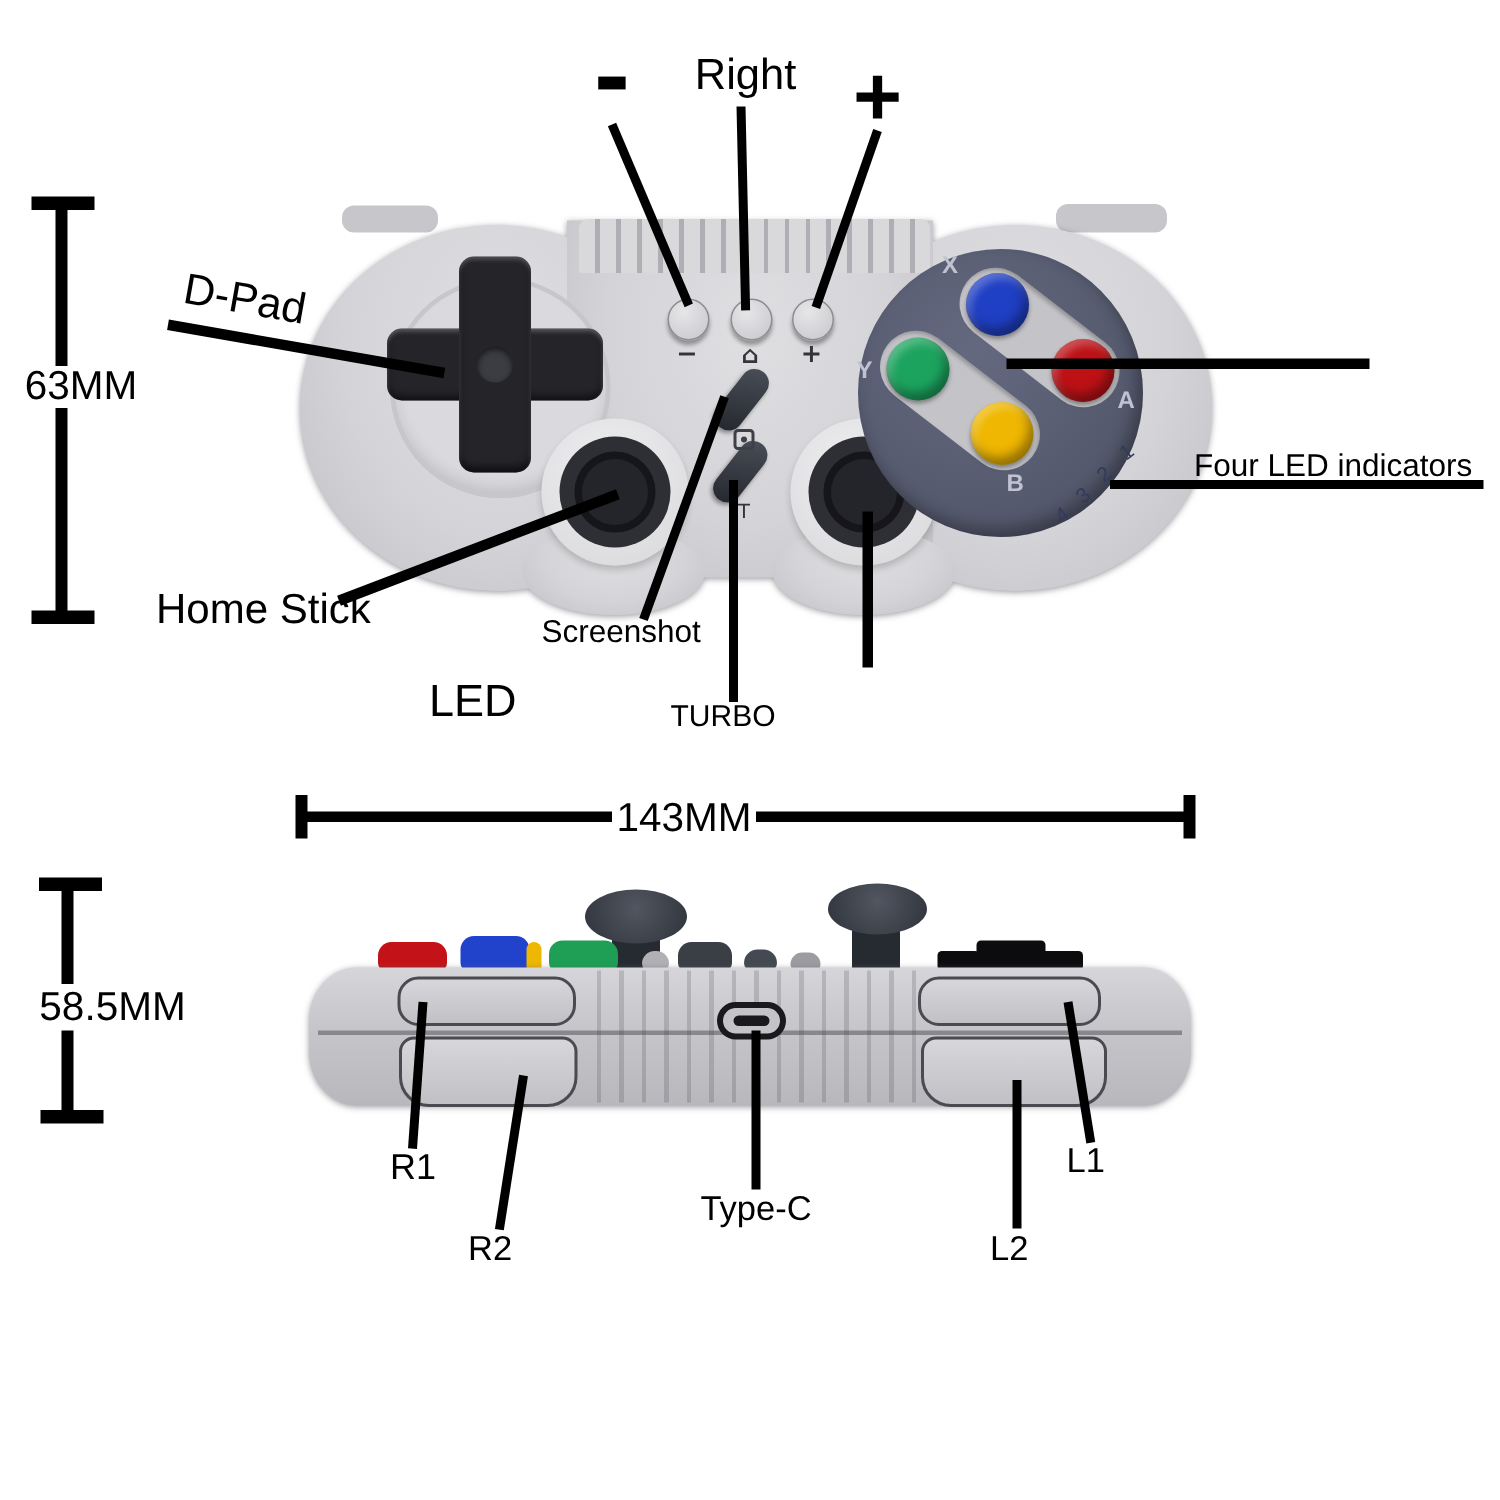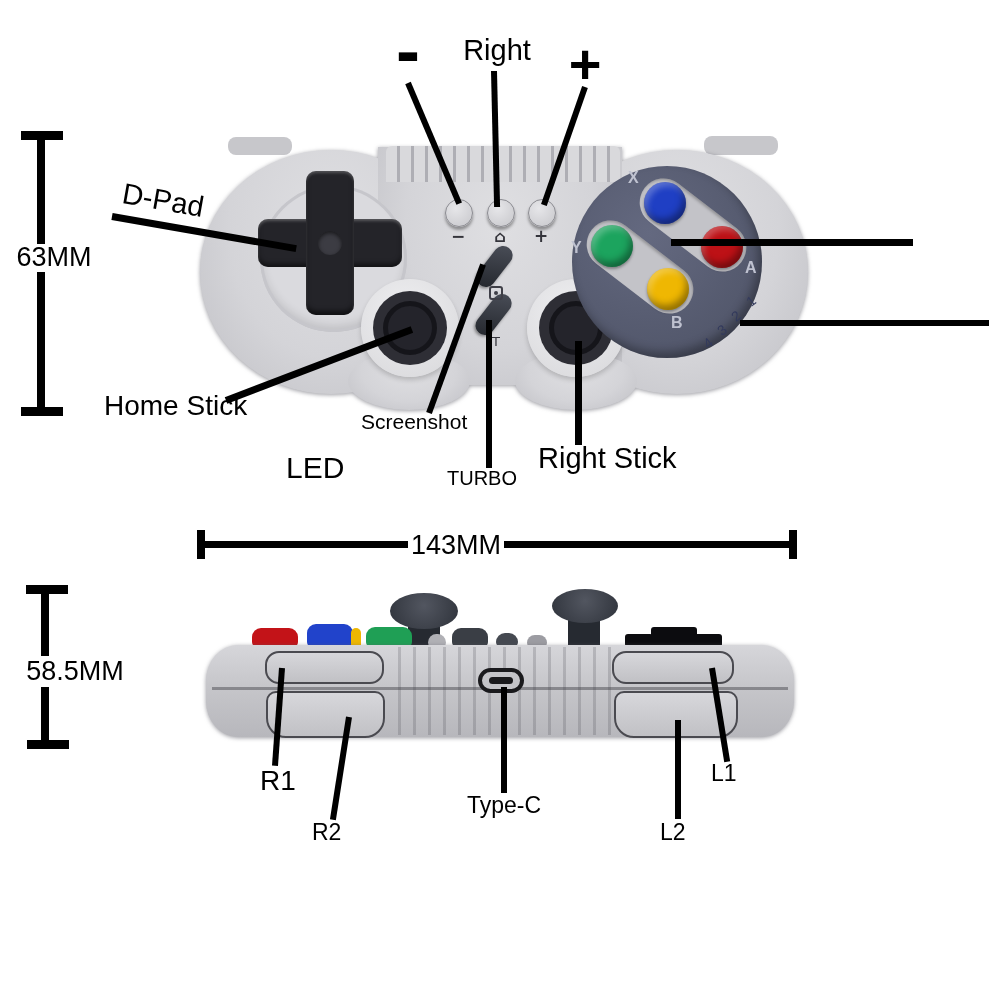--- a/index.html
+++ b/index.html
@@ -108,34 +108,34 @@
     <div class="lbl ctr" style="left:560px;top:36px;width:50px;font-size:56px;font-weight:bold;line-height:56px;">+</div>
     <div class="line" style="left:408px;top:80px;width:131px;height:6px;transform:rotate(67deg);"></div>
     <div class="line" style="left:494px;top:68px;width:136px;height:6px;transform:rotate(88.7deg);"></div>
     <div class="line" style="left:585px;top:84px;width:125px;height:6px;transform:rotate(109.2deg);"></div>
 
     <div class="lbl" style="left:122px;top:184px;font-size:29px;transform:rotate(10deg);">D-Pad</div>
     <div class="line" style="left:112px;top:213px;width:187px;height:7px;transform:rotate(9.9deg);"></div>
 
     <div class="line" style="left:671px;top:239px;width:242px;height:7px;"></div>
 
+    <div class="lbl" style="left:796px;top:299px;width:205px;font-size:21px;">Four LED indicators</div>
     <div class="line" style="left:740px;top:320px;width:249px;height:6px;"></div>
 
     <div class="lbl" style="left:104px;top:390px;font-size:28px;">Home Stick</div>
     <div class="line" style="left:226px;top:397px;width:199px;height:7px;transform:rotate(-20.9deg);"></div>
 
     <div class="lbl" style="left:361px;top:410px;font-size:21px;">Screenshot</div>
     <div class="line" style="left:429px;top:410px;width:158px;height:6px;transform:rotate(-70deg);"></div>
 
     <div class="lbl" style="left:286px;top:451px;font-size:30px;">LED</div>
 
     <div class="lbl" style="left:447px;top:467px;font-size:20px;">TURBO</div>
     <div class="vline" style="left:486px;top:320px;width:6px;height:148px;"></div>
 
-    <div class="lbl" style="left:538px;top:442px;font-size:29px;">Right Stick</div>
     <div class="vline" style="left:575px;top:341px;width:7px;height:104px;"></div>
   </div>
 
   <div class="abs" style="left:0;top:0;">
     <div class="dimbar" style="left:21px;top:131px;width:42px;height:9px;"></div>
     <div class="dimbar" style="left:37px;top:138px;width:8px;height:106px;"></div>
     <div class="lbl ctr" style="left:8px;top:242px;width:92px;font-size:27px;">63MM</div>
     <div class="dimbar" style="left:37px;top:272px;width:8px;height:137px;"></div>
     <div class="dimbar" style="left:21px;top:407px;width:42px;height:9px;"></div>
   </div>
@@ -188,21 +188,21 @@
     <div class="shoulder" style="left:265px;top:91px;width:119px;height:33px;border-radius:14px;"></div>
     <div class="shoulder" style="left:266px;top:131px;width:119px;height:47px;border-radius:10px 10px 20px 20px;"></div>
     <div class="shoulder" style="left:612px;top:91px;width:122px;height:33px;border-radius:14px;"></div>
     <div class="shoulder" style="left:614px;top:131px;width:124px;height:47px;border-radius:10px 10px 20px 20px;"></div>
 
     <div class="abs" style="left:478px;top:108px;width:46px;height:25px;border-radius:13px;border:4px solid #1a1a1d;
                 background:#c4c4c8;box-sizing:border-box;"></div>
     <div class="abs" style="left:489px;top:117px;width:24px;height:7px;border-radius:4px;background:#1a1a1d;"></div>
 
     <div class="line" style="left:282px;top:105px;width:98px;height:6px;transform:rotate(94.1deg);"></div>
-    <div class="lbl" style="left:260px;top:205px;font-size:28px;text-align:center;">R1</div>
+    <div class="lbl" style="left:260px;top:205px;font-size:24px;text-align:center;">R1</div>
 
     <div class="line" style="left:349px;top:154px;width:104px;height:6px;transform:rotate(98.9deg);"></div>
     <div class="lbl" style="left:312px;top:259px;font-size:23px;">R2</div>
 
     <div class="vline" style="left:501px;top:127px;width:6px;height:106px;"></div>
     <div class="lbl ctr" style="left:466px;top:232px;width:76px;font-size:23px;">Type-C</div>
 
     <div class="vline" style="left:675px;top:160px;width:6px;height:99px;"></div>
     <div class="lbl" style="left:660px;top:259px;font-size:23px;">L2</div>
 

